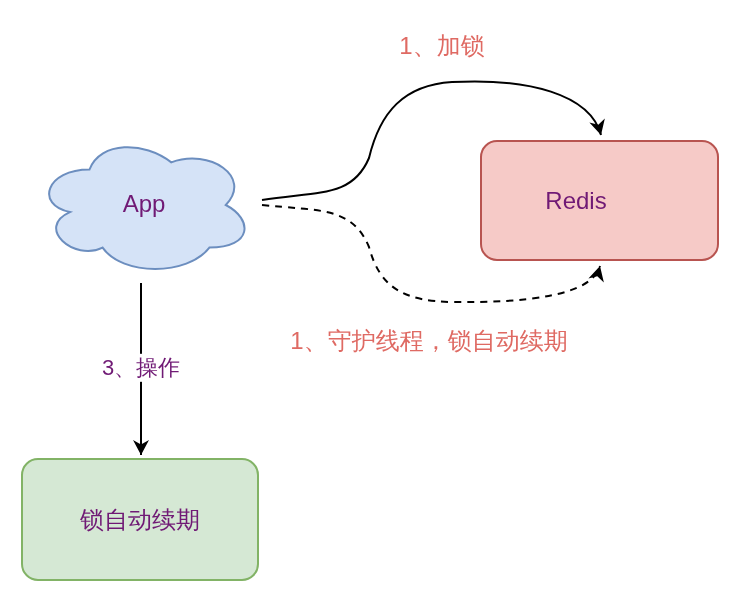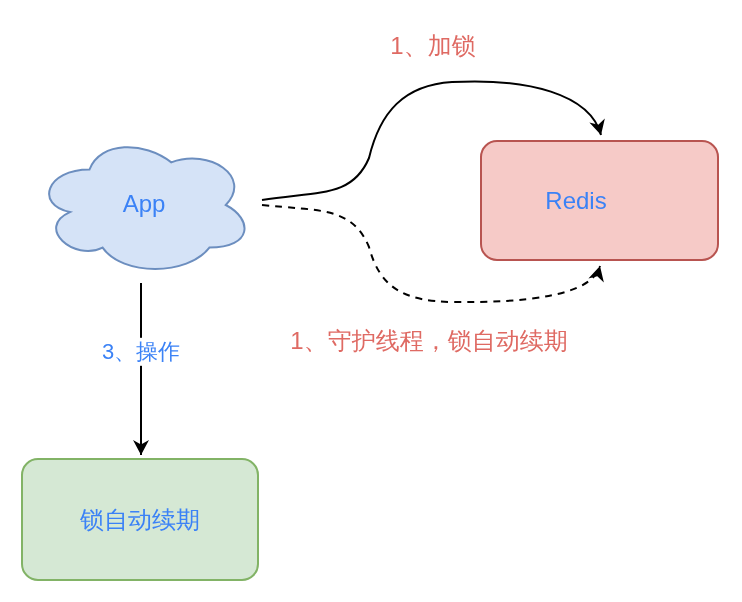--- a/index.html
+++ b/index.html
@@ -10,21 +10,21 @@
     background: #ffffff;
     overflow: hidden;
     font-family: "Liberation Sans", "DejaVu Sans", sans-serif;
   }
   .diagram-svg { position: absolute; left: 0; top: 0; }
   .label {
     position: absolute;
     transform: translate(-50%, -50%);
     white-space: nowrap;
     font-size: 24px;
-    color: #3b82f6;
+    color: #701a75;
     line-height: 1.2;
     user-select: none;
   }
   .label.annotation { color: #df6a63; }
   .label.on-line {
     font-size: 22px;
     background: #ffffff;
     padding: 1px 6px;
   }
 </style>
@@ -64,19 +64,19 @@
 
     <path d="M 141 283 L 141 455" fill="none" stroke="#000000" stroke-width="2" marker-end="url(#arrowhead)"></path>
   </svg>
 
   <div class="label" style="left:144px; top:204px;">App</div>
 
   <div class="label" style="left:576px; top:201px;">Redis</div>
 
   <div class="label" style="left:140px; top:520px;">锁自动续期</div>
 
-  <div class="label annotation" style="left:433px; top:46px;text-align:center;">1、加锁</div>
+  <div class="label annotation" style="left:442px; top:46px;text-align:center;">1、加锁</div>
 
   <div class="label annotation" style="left:429px; top:341px;">1、守护线程，锁自动续期</div>
 
-  <div class="label on-line" style="left:141px; top:352px;">3、操作</div>
+  <div class="label on-line" style="left:141px; top:368px;">3、操作</div>
 
 </div>
 
 </body></html>

